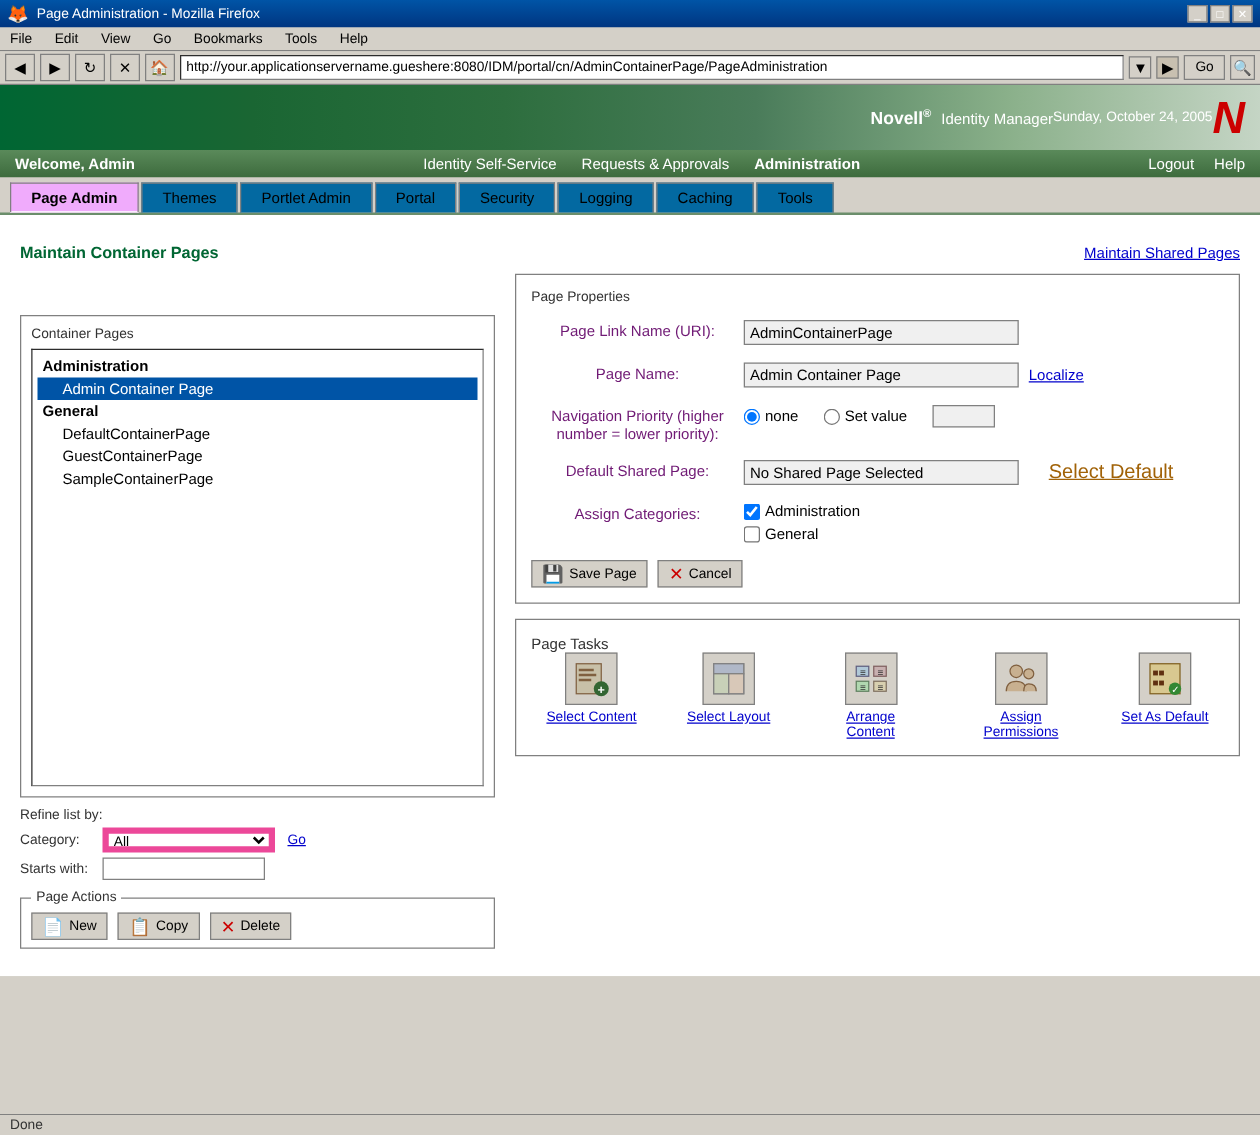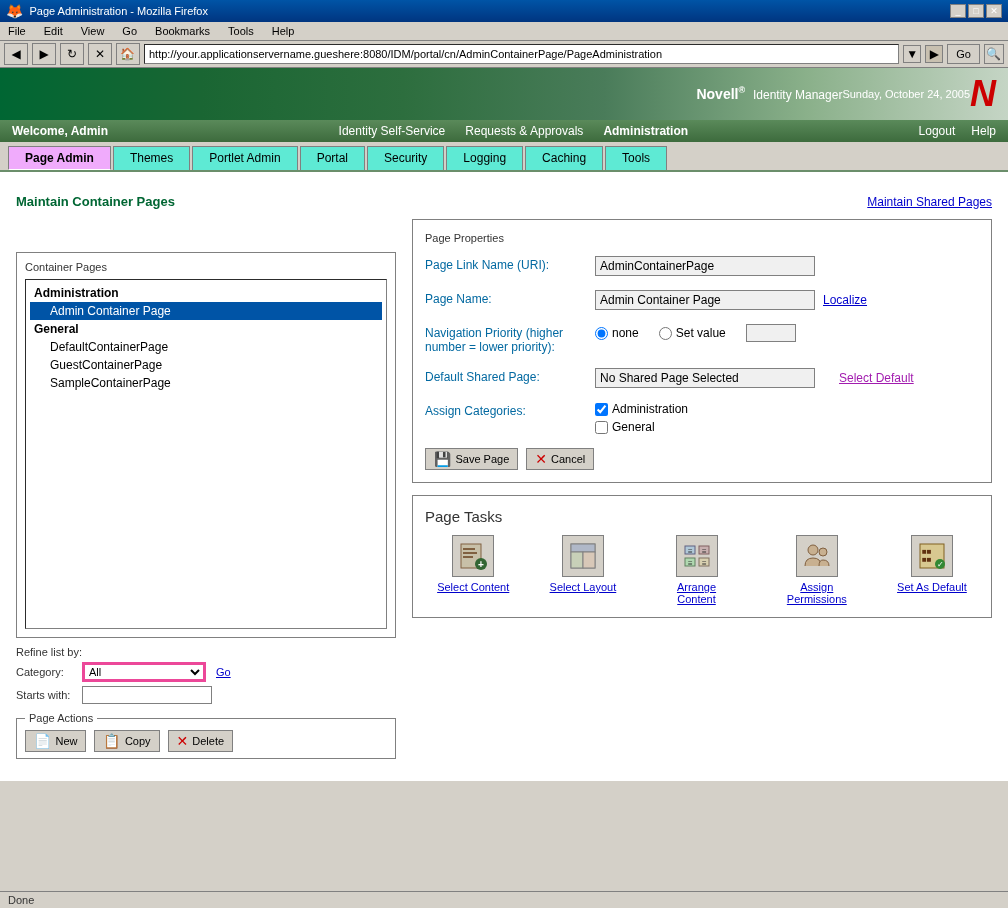--- a/index.html
+++ b/index.html
@@ -125,21 +125,21 @@
     .tabs-bar {
       background: #d4d0c8;
       border-bottom: 2px solid #6b8e6b;
       padding: 4px 0 0 0;
       display: flex;
       gap: 2px;
       padding-left: 8px;
     }
     .tab {
       padding: 4px 16px;
-      background: #5eead4;
+      background: #0369a1;
       border: 1px solid #808080;
       border-bottom: none;
       cursor: pointer;
       font-size: 12px;
       color: #000;
     }
     .tab.active {
       background: #f0abfc;
       border-bottom: 1px solid white;
       font-weight: bold;
@@ -209,23 +209,23 @@
       background: #0054a6;
       color: white;
     }
 
     
     .refine-section { margin-top: 8px; font-size: 11px; }
     .refine-title { margin-bottom: 4px; color: #333; }
     .refine-row { display: flex; align-items: center; gap: 6px; margin-bottom: 4px; }
     .refine-label { width: 60px; color: #333; }
     .refine-select {
-      width: 124px;
+      width: 138px;
       height: 20px;
-      border: 3px solid #ec4899;
+      border: 5px solid #ec4899;
       background: white;
       font-size: 11px;
     }
     .go-link { color: #0000cc; cursor: pointer; text-decoration: underline; font-size: 11px; margin-left: 4px; }
     .starts-with-input {
       width: 130px;
       height: 18px;
       border: 1px solid #808080;
       background: white;
       font-size: 11px;
@@ -255,23 +255,24 @@
     .properties-title { font-size: 11px; color: #333; margin-bottom: 12px; }
 
     .prop-row {
       display: flex;
       align-items: flex-start;
       margin-bottom: 14px;
     }
     .prop-label {
       width: 170px;
       font-size: 12px;
-      color: #0369a1;
+      color: #701a75;
       padding-top: 2px;
       flex-shrink: 0;
+      text-align: center;
     }
     .prop-value-area { flex: 1; }
     .prop-input {
       width: 220px;
       height: 20px;
       border: 1px solid #808080;
       background: #f0f0f0;
       padding: 0 4px;
       font-size: 12px;
     }
@@ -301,21 +302,21 @@
       gap: 24px;
     }
     .shared-select {
       width: 220px;
       height: 20px;
       border: 1px solid #808080;
       background: #f0f0f0;
       font-size: 12px;
       padding: 0 4px;
     }
-    .select-default-link { color: #a21caf; cursor: pointer; text-decoration: underline; font-size: 12px; }
+    .select-default-link { color: #a16207; cursor: pointer; text-decoration: underline; font-size: 16px; }
 
     .checkbox-group { display: flex; flex-direction: column; gap: 4px; }
     .checkbox-row { display: flex; align-items: center; gap: 4px; font-size: 12px; }
 
     .desc-textarea {
       width: 100%;
       height: 70px;
       border: 1px solid #808080;
       background: white;
       font-size: 12px;
@@ -337,21 +338,21 @@
       border: 1px solid #808080;
       cursor: pointer;
       font-size: 11px;
     }
 
     
     .tasks-box {
       border: 1px solid #808080;
       padding: 12px;
     }
-    .tasks-title { font-size: 15px; color: #333; margin-bottom: 10px; }
+    .tasks-title { font-size: 12px; color: #333; }
     .tasks-row {
       display: flex;
       justify-content: space-around;
       gap: 16px;
     }
     .task-item {
       display: flex;
       flex-direction: column;
       align-items: center;
       gap: 4px;

